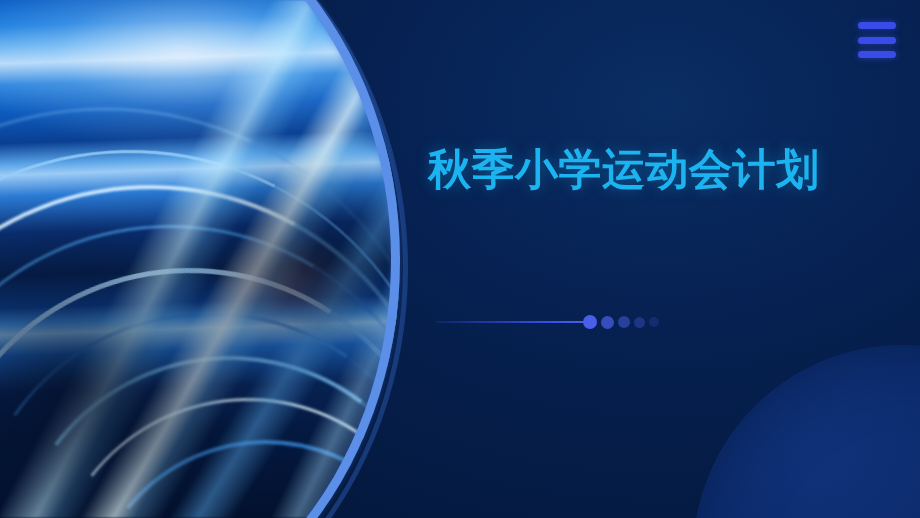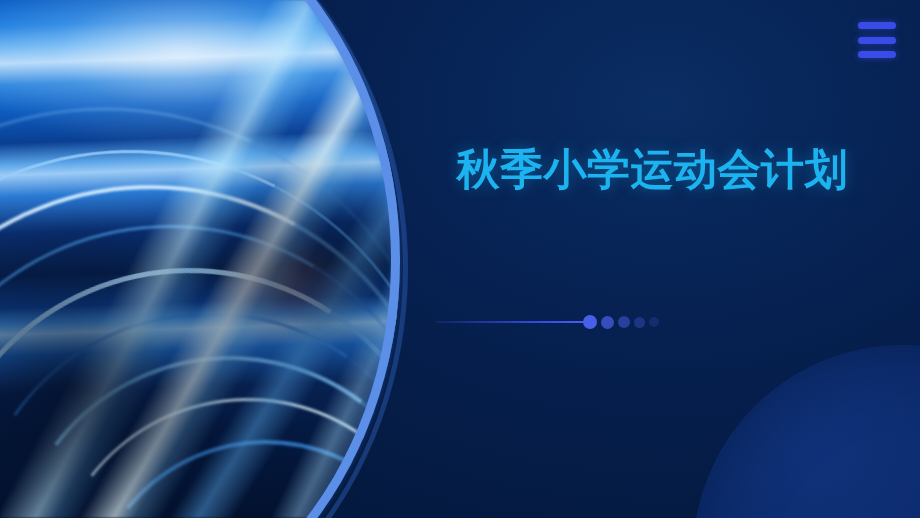--- a/index.html
+++ b/index.html
@@ -173,21 +173,20 @@
     left:428px;top:139px;
     width:420px;
     margin:0;
     font-size:43px;
     line-height:1.42;
     font-weight:700;
     letter-spacing:.5px;
     color:#1cb4f0;
     text-shadow:0 0 14px rgba(28,180,240,.35);
     white-space:pre-wrap;
-    text-align:right;
   }
 
   
   .decor{
     position:absolute;
     left:436px;top:314px;
     width:240px;height:16px;
     display:flex;align-items:center;
   }
   .decor-line{

